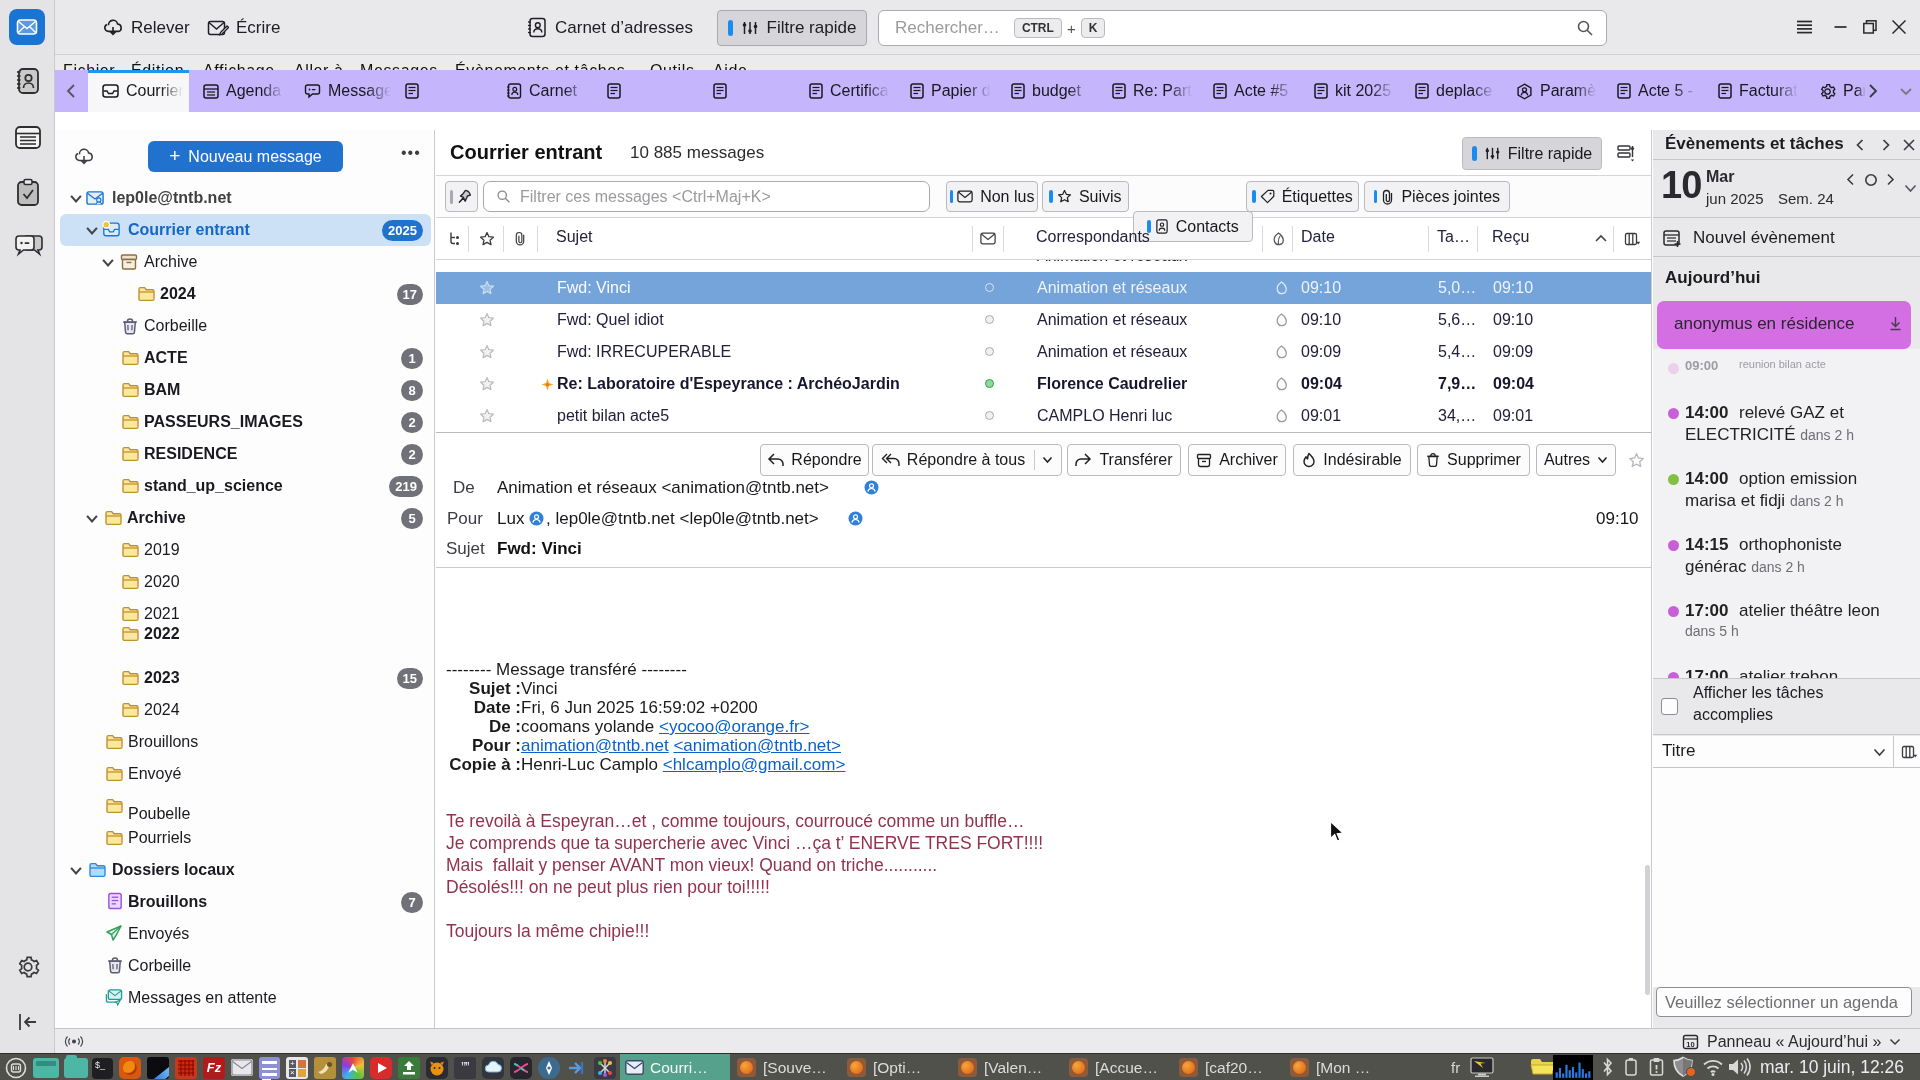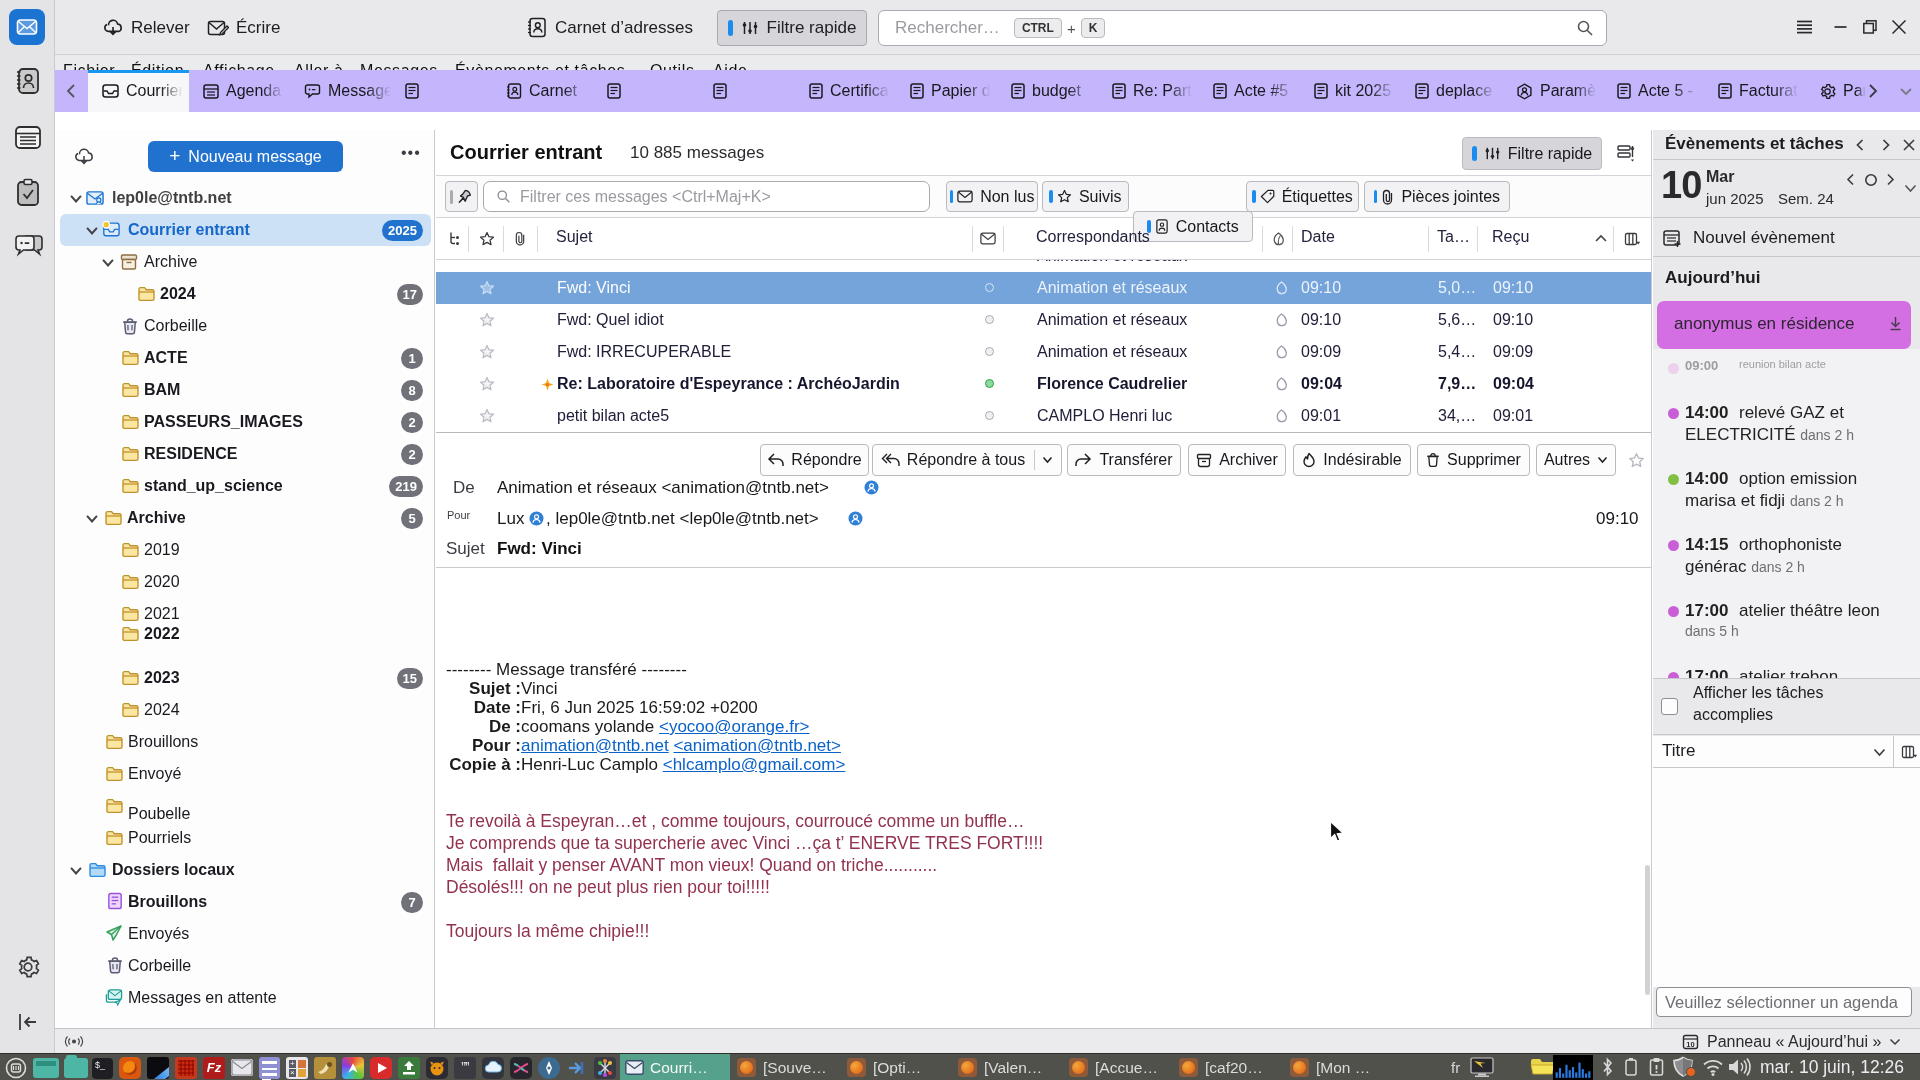--- a/index.html
+++ b/index.html
@@ -927,21 +927,21 @@
       <path d="M8 1.6 9.9 5.7 14.4 6.2 11 9.2 12 13.6 8 11.4 4 13.6 5 9.2 1.6 6.2 6.1 5.7z" fill="none" stroke="#b9b9c4" stroke-width="1.3" stroke-linejoin="round"></path>
     </svg>
 
   <div class="abs" style="left:17px;top:348px;font-size:17px;color:#3c3c44;">De</div>
   <div class="abs" style="left:61px;top:348px;font-size:17px;color:#17171c;">Animation et réseaux &lt;animation@tntb.net&gt;</div>
   <svg class="abs" style="left:428px;top:350px" width="15" height="15" viewBox="0 0 15 15">
       <circle cx="7.5" cy="7.5" r="7" fill="#2f80d6"></circle>
       <circle cx="7.5" cy="5.8" r="2" fill="none" stroke="#fff" stroke-width="1.2"></circle>
       <path d="M3.8 11.5c.5-2 2-3 3.7-3s3.2 1 3.7 3" fill="none" stroke="#fff" stroke-width="1.2"></path>
     </svg>
-  <div class="abs" style="left:11px;top:379px;font-size:11px;color:#3c3c44;">Pour</div>
+  <div class="abs" style="left:11px;top:379px;font-size:17px;color:#3c3c44;">Pour</div>
   <div class="abs" style="left:61px;top:379px;font-size:17px;color:#17171c;">Lux</div>
   <svg class="abs" style="left:93px;top:381px" width="15" height="15" viewBox="0 0 15 15">
       <circle cx="7.5" cy="7.5" r="7" fill="#2f80d6"></circle>
       <circle cx="7.5" cy="5.8" r="2" fill="none" stroke="#fff" stroke-width="1.2"></circle>
       <path d="M3.8 11.5c.5-2 2-3 3.7-3s3.2 1 3.7 3" fill="none" stroke="#fff" stroke-width="1.2"></path>
     </svg>
   <div class="abs" style="left:110px;top:379px;font-size:17px;color:#17171c;">, lep0le@tntb.net &lt;lep0le@tntb.net&gt;</div>
   <svg class="abs" style="left:412px;top:381px" width="15" height="15" viewBox="0 0 15 15">
       <circle cx="7.5" cy="7.5" r="7" fill="#2f80d6"></circle>
       <circle cx="7.5" cy="5.8" r="2" fill="none" stroke="#fff" stroke-width="1.2"></circle>

